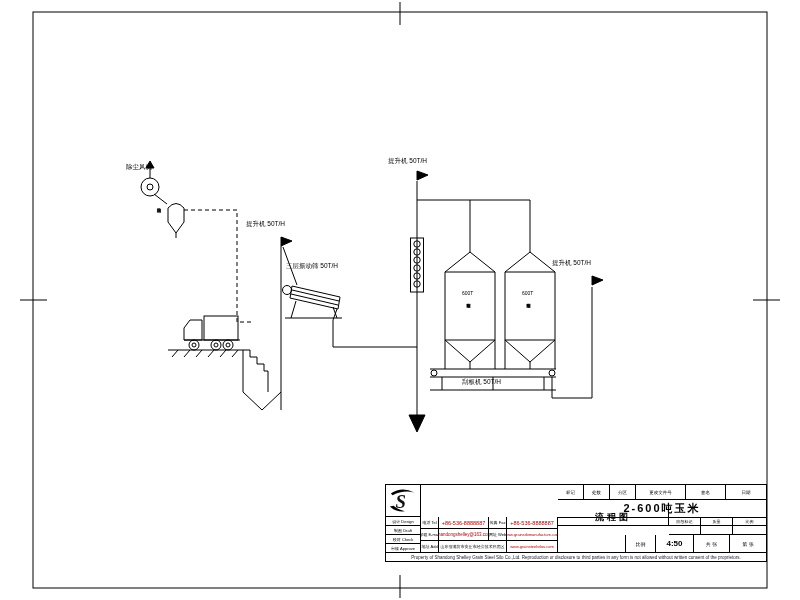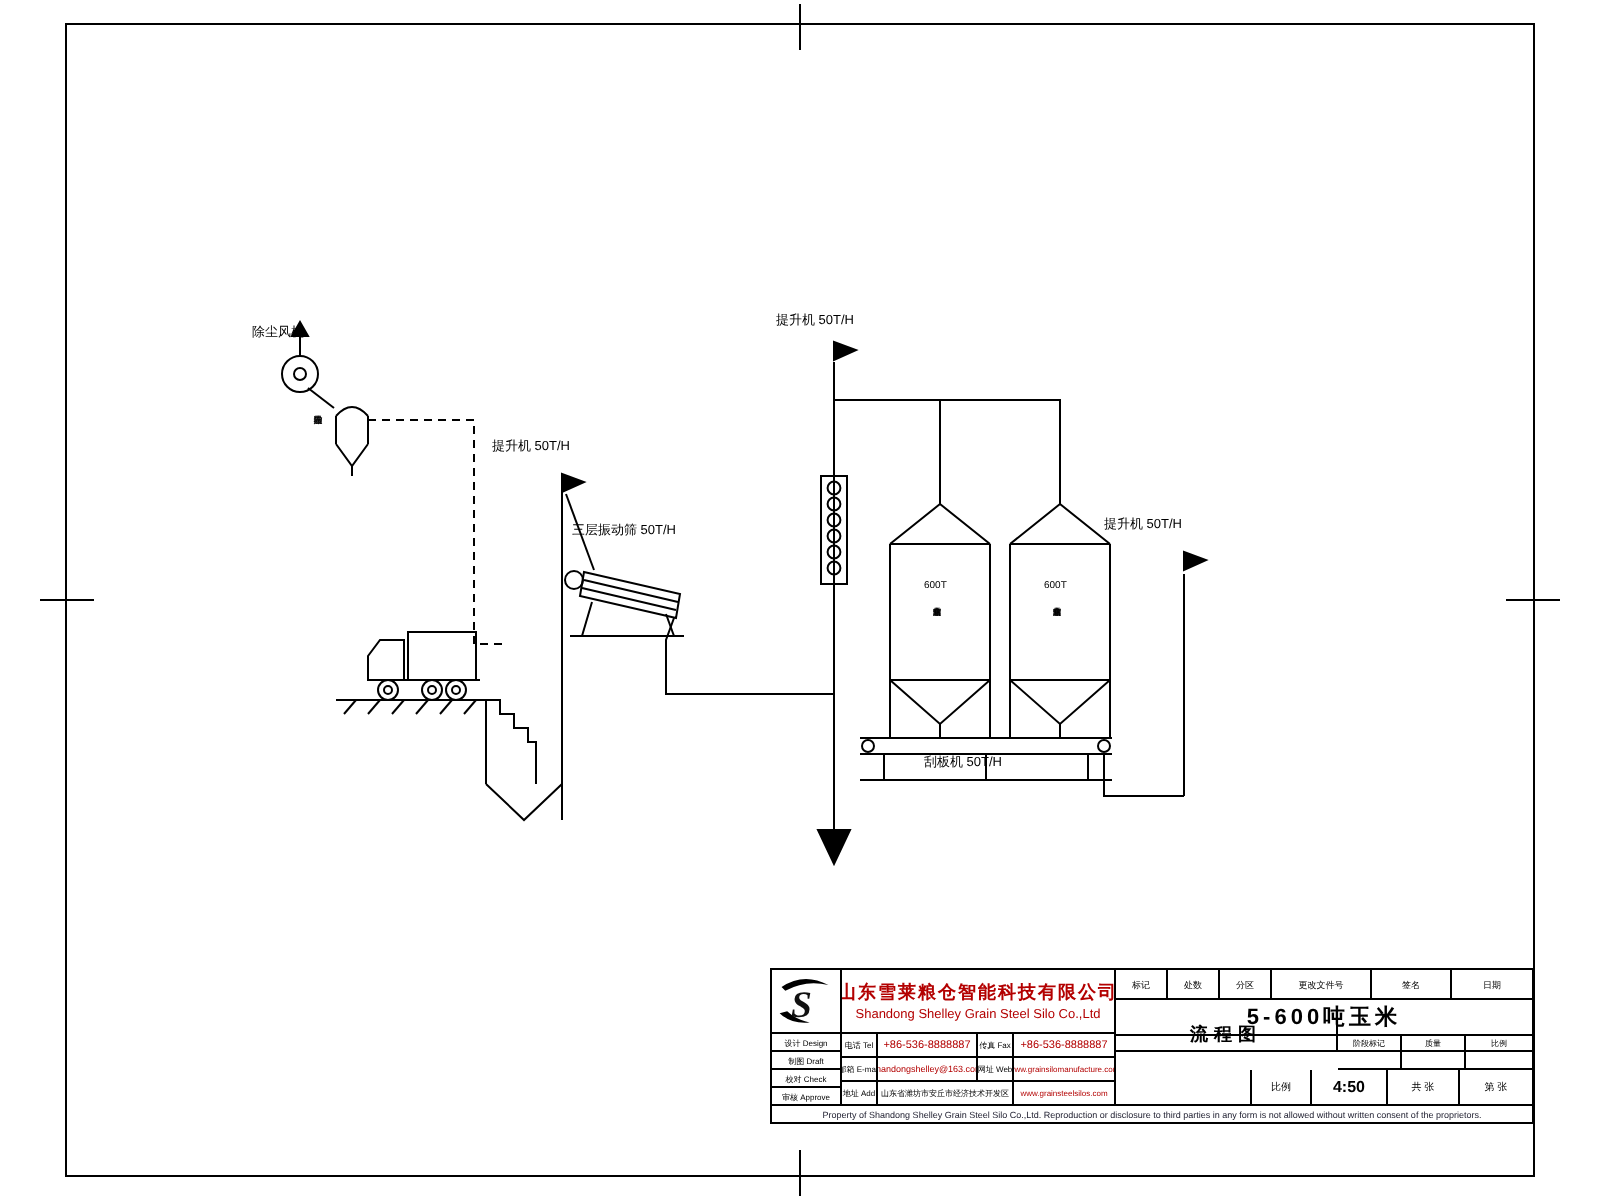--- a/index.html
+++ b/index.html
@@ -171,33 +171,29 @@
   <div class="titleblock">
 
     <div class="tb-cell" style="left:0;top:0;width:35px;height:32px;">
       <svg width="33" height="30" viewBox="0 0 35 32">
         <path d="M5,9 Q17,1 30,8 Q18,5 7,11 Z" fill="#000"></path>
         <path d="M4,23 Q10,29 20,28 Q12,26 8,22 Z" fill="#000"></path>
         <text x="10" y="25" font-family="Liberation Serif, serif" font-style="italic" font-weight="bold" font-size="20" fill="#111">S</text>
       </svg>
     </div>
 
-    <div class="tb-cell" style="left:35px;top:0;width:137px;height:32px;flex-direction:column;">
-      <div class="cn-co">山东雪莱粮仓智能科技有限公司</div>
-      <div class="en-co">Shandong Shelley Grain Steel Silo Co.,Ltd</div>
-    </div>
 
     <div class="tb-cell f45" style="left:172px;top:0;width:26px;height:15px;">标记</div>
     <div class="tb-cell f45" style="left:198px;top:0;width:26px;height:15px;">处数</div>
     <div class="tb-cell f45" style="left:224px;top:0;width:26px;height:15px;">分区</div>
     <div class="tb-cell f45" style="left:250px;top:0;width:50px;height:15px;">更改文件号</div>
     <div class="tb-cell f45" style="left:300px;top:0;width:40px;height:15px;">签名</div>
     <div class="tb-cell f45 noR" style="left:340px;top:0;width:40px;height:15px;">日期</div>
 
-    <div class="tb-cell proj noR" style="left:172px;top:15px;width:208px;height:18px;">5-600吨玉米</div>
+    <div class="tb-cell proj noR" style="left:172px;top:15px;width:208px;height:18px;">2-600吨玉米</div>
 
     <div class="tb-cell dwg" style="left:172px;top:24px;width:111px;height:17px;">流程图</div>
     <div class="tb-cell f4" style="left:283px;top:33px;width:32px;height:8px;">阶段标记</div>
     <div class="tb-cell f4" style="left:315px;top:33px;width:32px;height:8px;">质量</div>
     <div class="tb-cell f4 noR" style="left:347px;top:33px;width:33px;height:8px;">比例</div>
     <div class="tb-cell" style="left:283px;top:41px;width:32px;height:9px;"></div>
     <div class="tb-cell" style="left:315px;top:41px;width:32px;height:9px;"></div>
     <div class="tb-cell noR" style="left:347px;top:41px;width:33px;height:9px;"></div>
 
     <div class="tb-cell" style="left:172px;top:50px;width:68px;height:18px;"></div>

